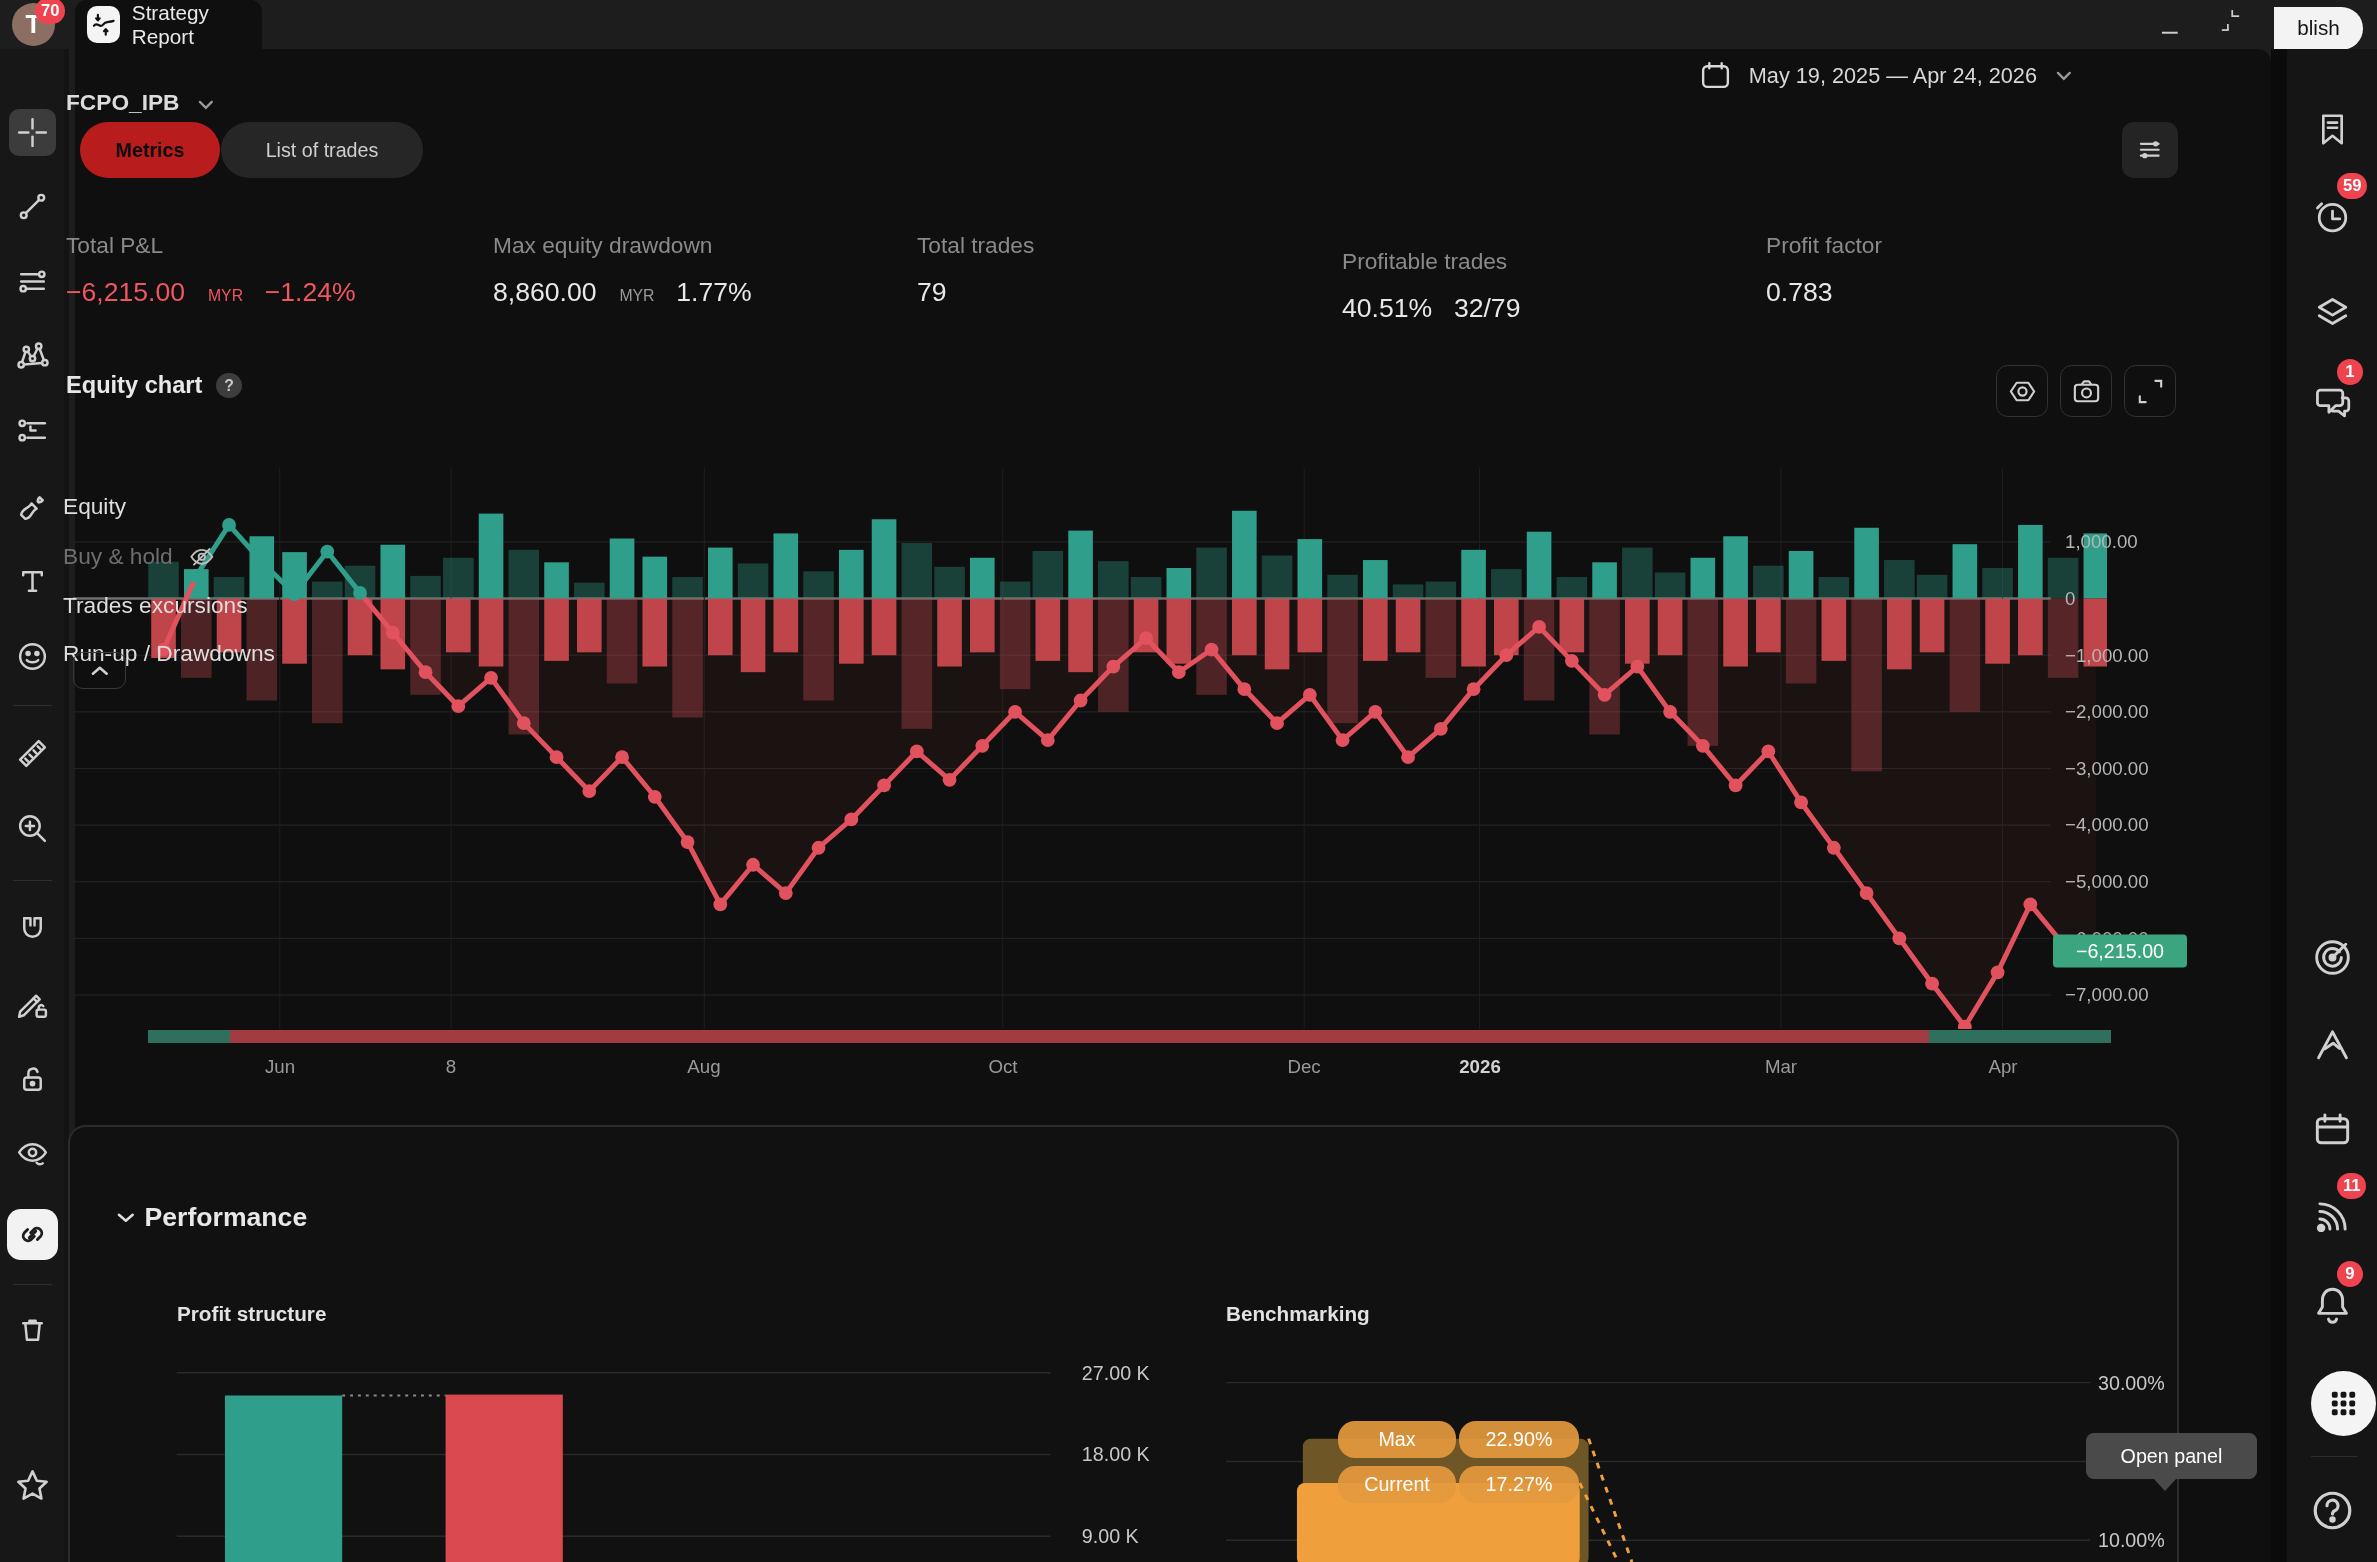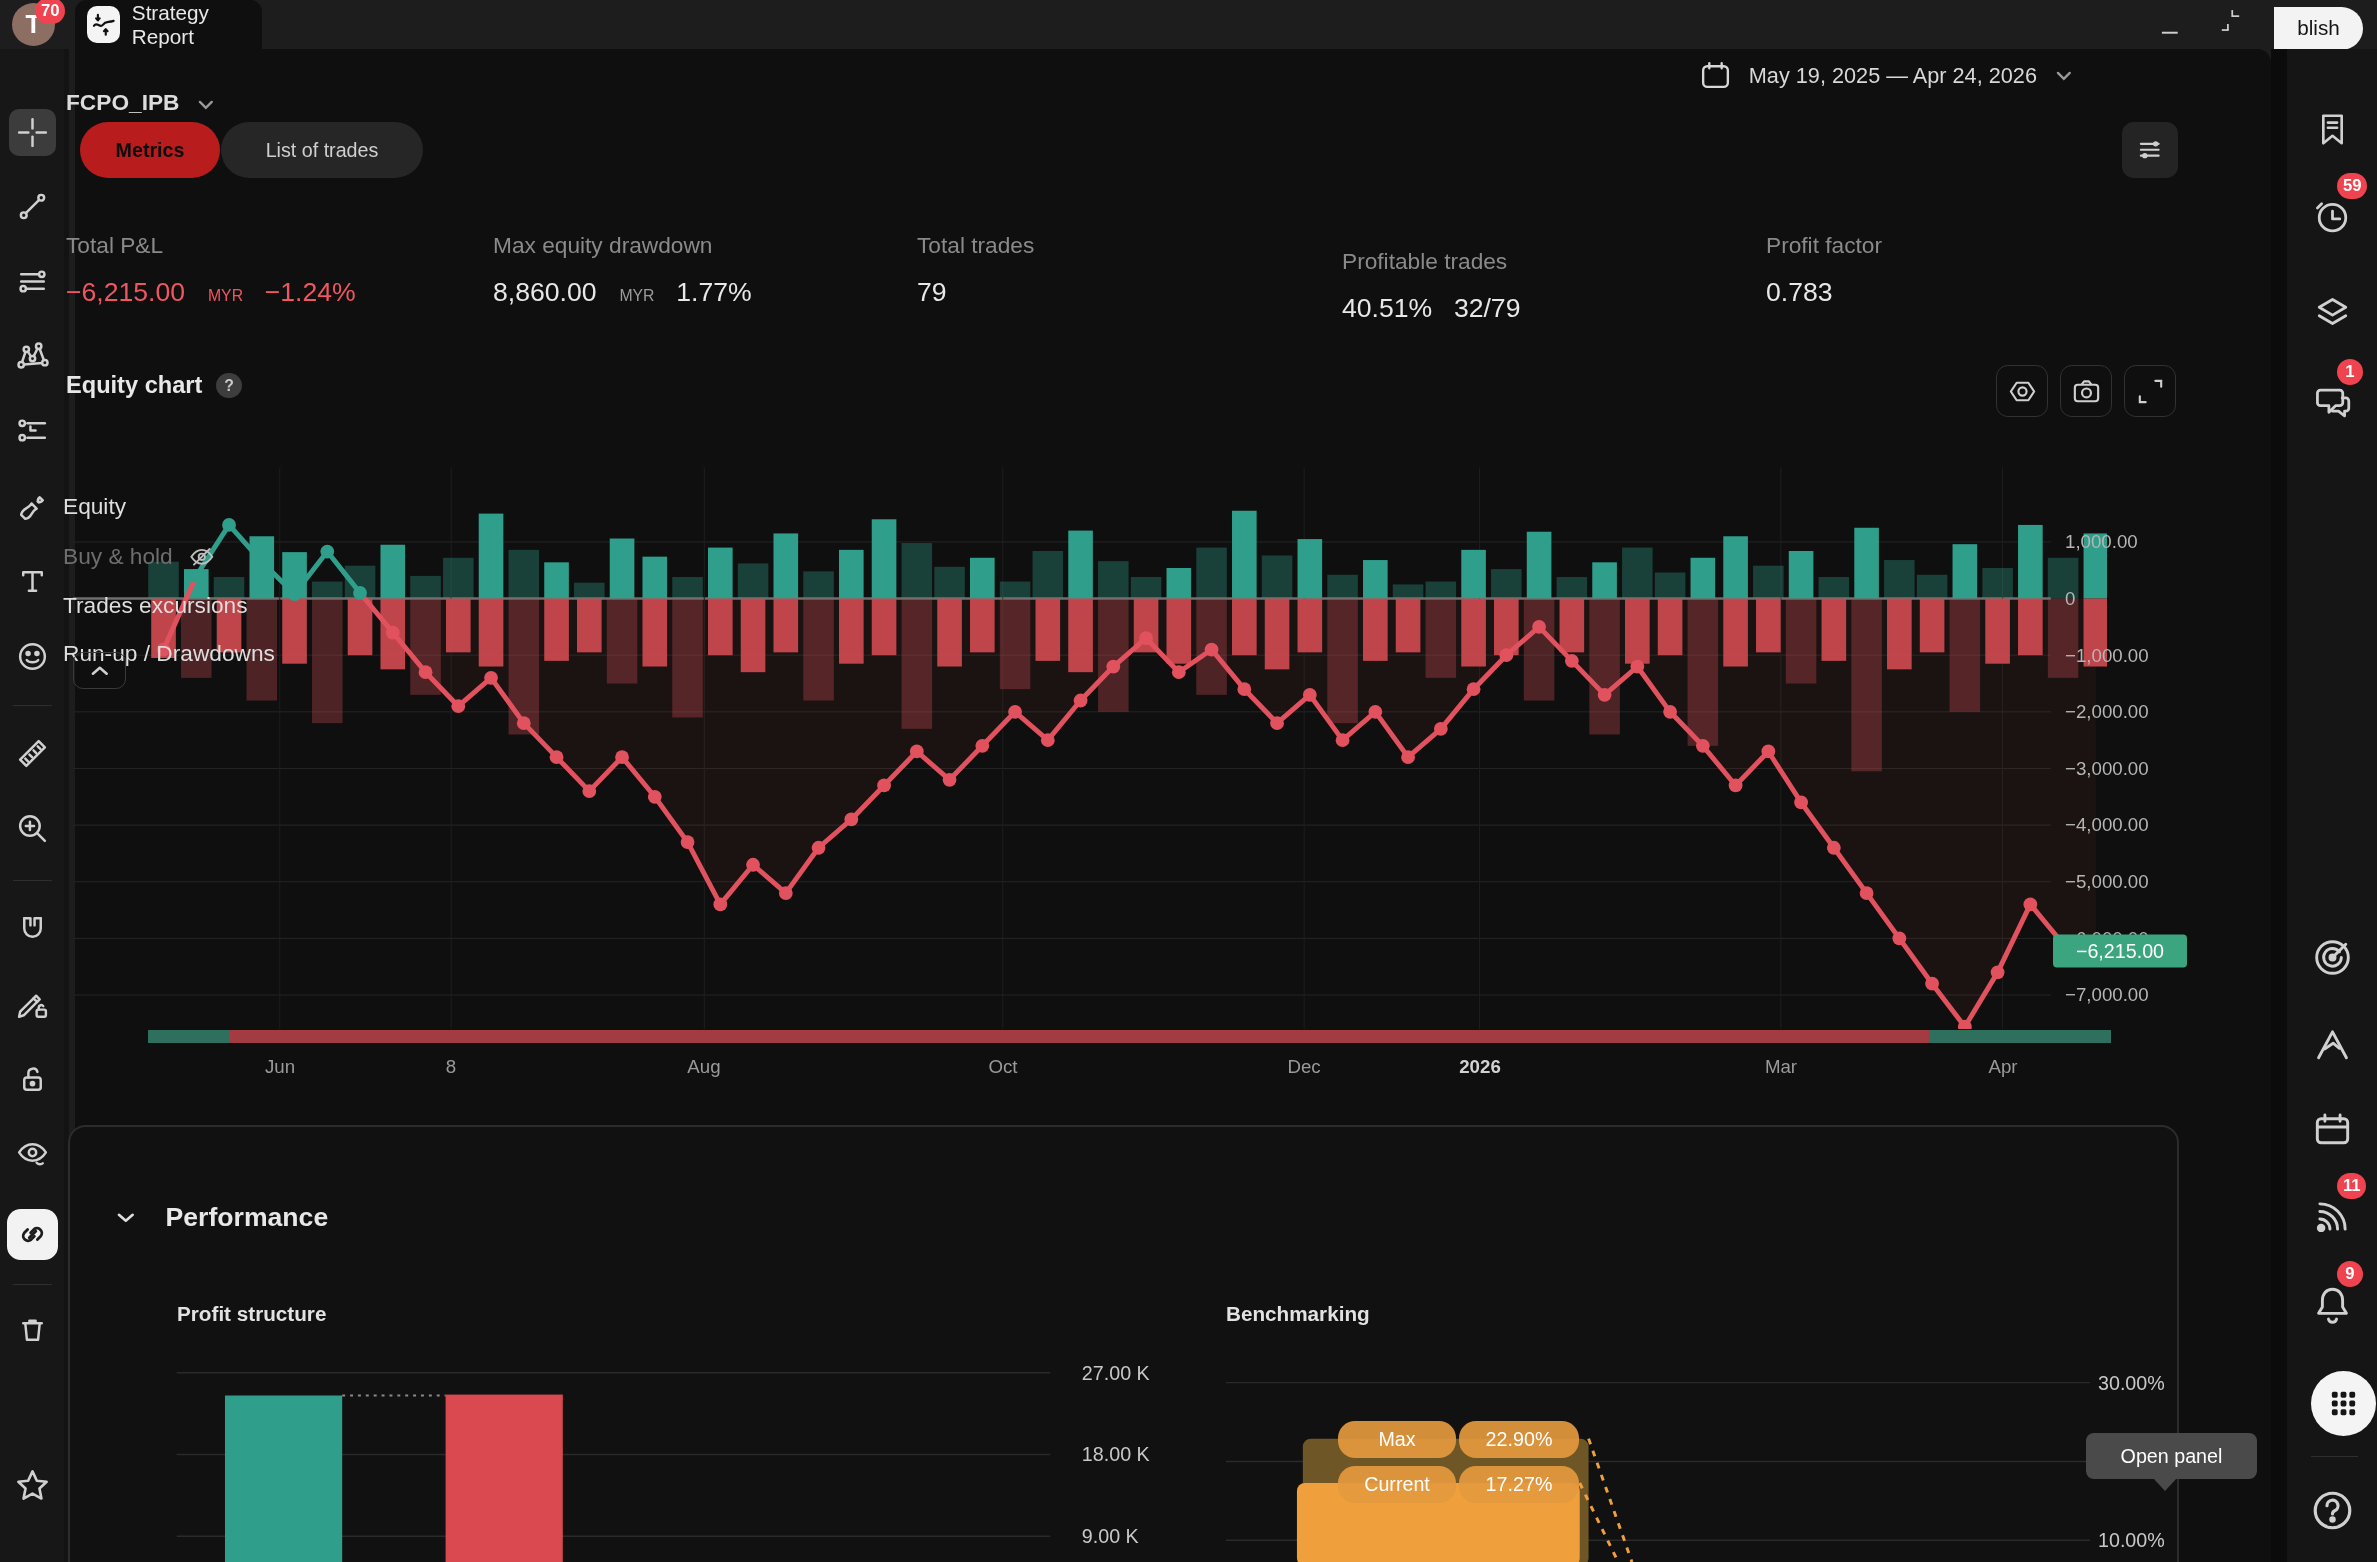--- a/index.html
+++ b/index.html
@@ -85,21 +85,21 @@
   .tstrip { position:absolute; top:1030px; height:12.8px; }
   .legend-item { position:absolute; left:63px; display:flex; align-items:center; gap:13.8px;
                  font-size:22.7px; color:#dedede; }
   .legend-item.dim { color:#6e6e6e; }
   #collapse-btn { left:73px; top:652px; width:53px; height:37px; border-radius:9.9px;
                   border:1px solid #3a3a3a; display:flex; align-items:center; justify-content:center; }
 
   
   #perf-card { left:68px; top:1125px; width:2111px; height:630px; border:2px solid #2c2c2c;
                border-radius:17.7px; background:#111111; }
-  #perf-header { left:113px; top:1202px; display:flex; align-items:center; gap:27px; }
+  #perf-header { left:113px; top:1202px; display:flex; align-items:center; gap:6px; }
   #perf-title { font-size:26.6px; font-weight:700; color:#e8e8e8; }
   .subchart-title { position:absolute; font-size:20.7px; font-weight:700; color:#e2e2e2; }
   .mini-lab { font-size:20px; fill:#c8c8c8; }
   .bench-badge { position:absolute; height:37px; background:rgba(228,153,62,0.92); color:#fff;
                  font-size:19.7px; display:flex; align-items:center; justify-content:center; border-radius:17px; }
 
   
   #tooltip { left:2086px; top:1433px; width:171px; height:46px; background:#4a4a4a; color:#fdfdfd;
              font-size:19.7px; border-radius:7.9px; display:flex; align-items:center; justify-content:center; z-index:9; }
   #tooltip-caret { left:2153px; top:1478px; width:0; height:0; border-left:12.8px solid transparent;

